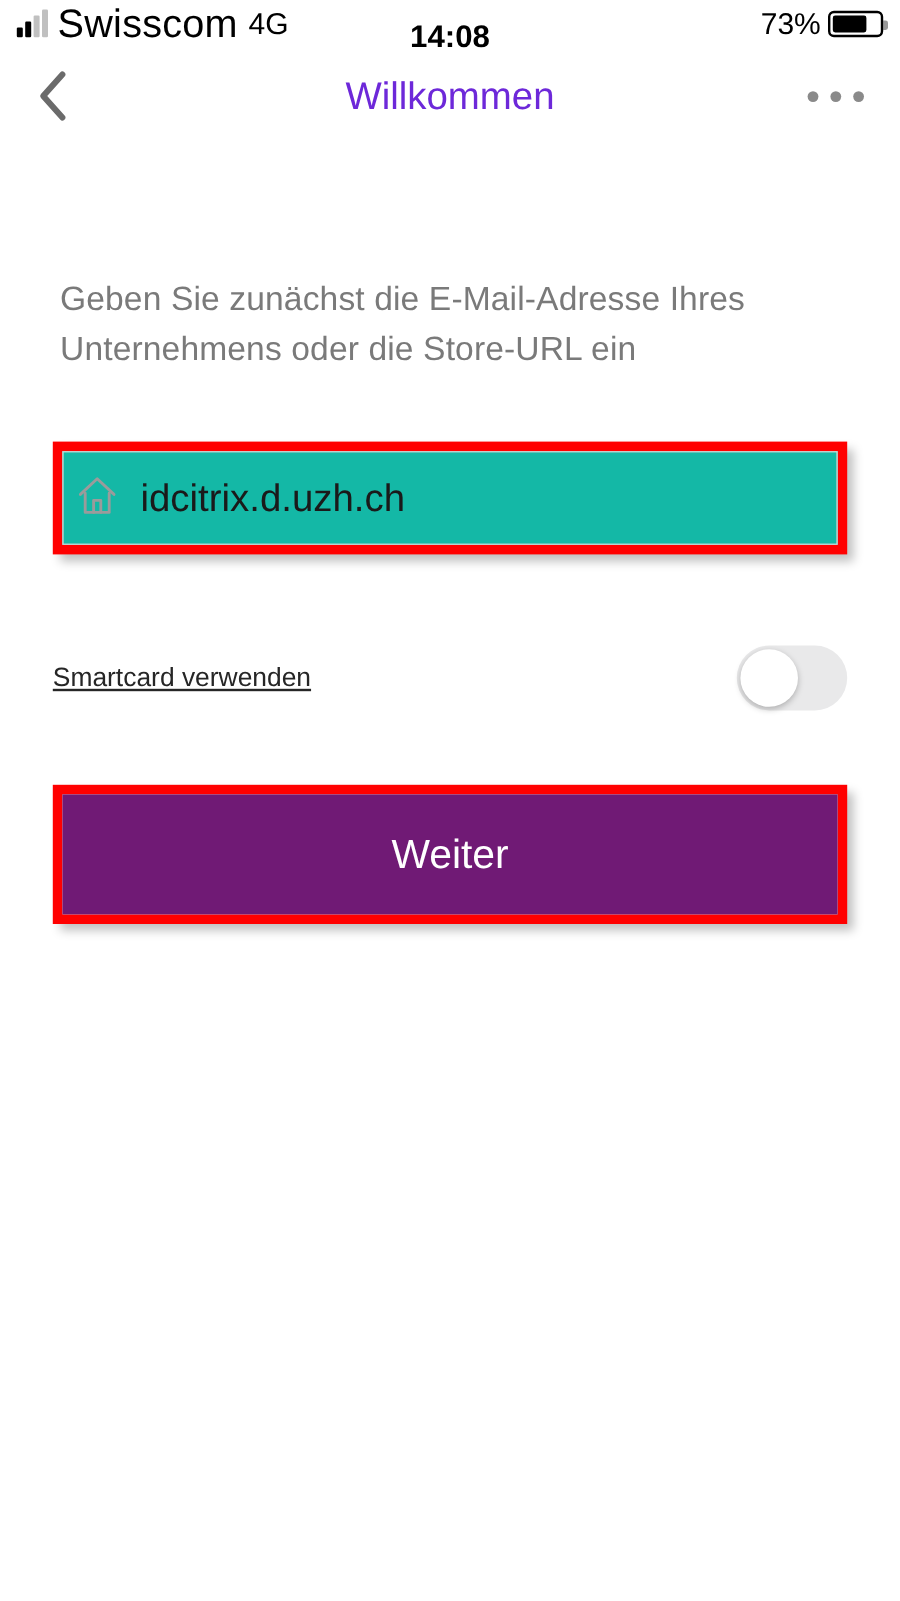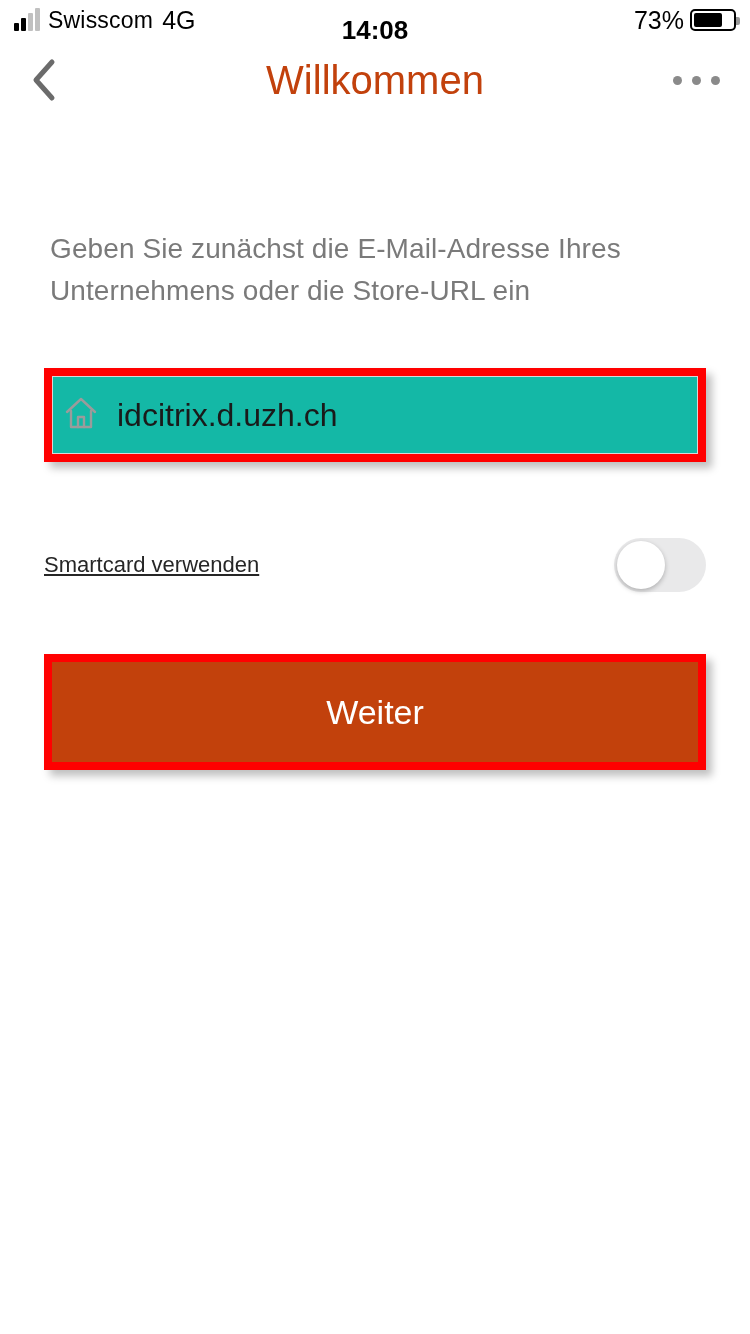--- a/index.html
+++ b/index.html
@@ -35,21 +35,21 @@
     .signal-bars .bar {
       width: 5px;
       background: #c0c0c0;
       border-radius: 1px;
     }
     .signal-bars .bar.on { background: #000; }
     .signal-bars .b1 { height: 8px; }
     .signal-bars .b2 { height: 13px; }
     .signal-bars .b3 { height: 18px; }
     .signal-bars .b4 { height: 23px; }
-    .status-carrier { font-size: 23px; letter-spacing: 0.2px; }
+    .status-carrier { font-size: 33px; letter-spacing: 0.2px; }
     .status-network { font-size: 25px; margin-left: 1px; }
     .status-time { font-size: 26px; font-weight: 600; position: absolute; left: 50%; transform: translateX(-50%); margin-top: 20px; }
     .status-right {
       display: flex;
       align-items: center;
       gap: 6px;
     }
     .battery-pct { font-size: 25px; }
     .battery {
       width: 46px;
@@ -84,22 +84,22 @@
       align-items: center;
       justify-content: space-between;
       padding: 0 30px;
       position: relative;
     }
     .back-chevron svg { display: block; }
     .nav-title {
       position: absolute;
       left: 50%;
       transform: translateX(-50%);
-      font-size: 40px;
-      color: #c2410c;
+      font-size: 32px;
+      color: #6d28d9;
       font-weight: 400;
     }
     .more-dots {
       display: flex;
       gap: 10px;
     }
     .more-dots span {
       width: 9px;
       height: 9px;
       border-radius: 50%;
@@ -170,21 +170,21 @@
     }
     
     .btn-wrap {
       margin-top: 62px;
       border: 8px solid #ff0000;
       box-shadow: 6px 6px 8px rgba(0,0,0,0.25);
     }
     .continue-btn {
       width: 100%;
       height: 100px;
-      background: #c2410c;
+      background: #701a75;
       color: #fff;
       border: none;
       font-size: 34px;
       cursor: pointer;
     }
   </style>
 </head>
 <body>
 
 <div class="status-bar">

